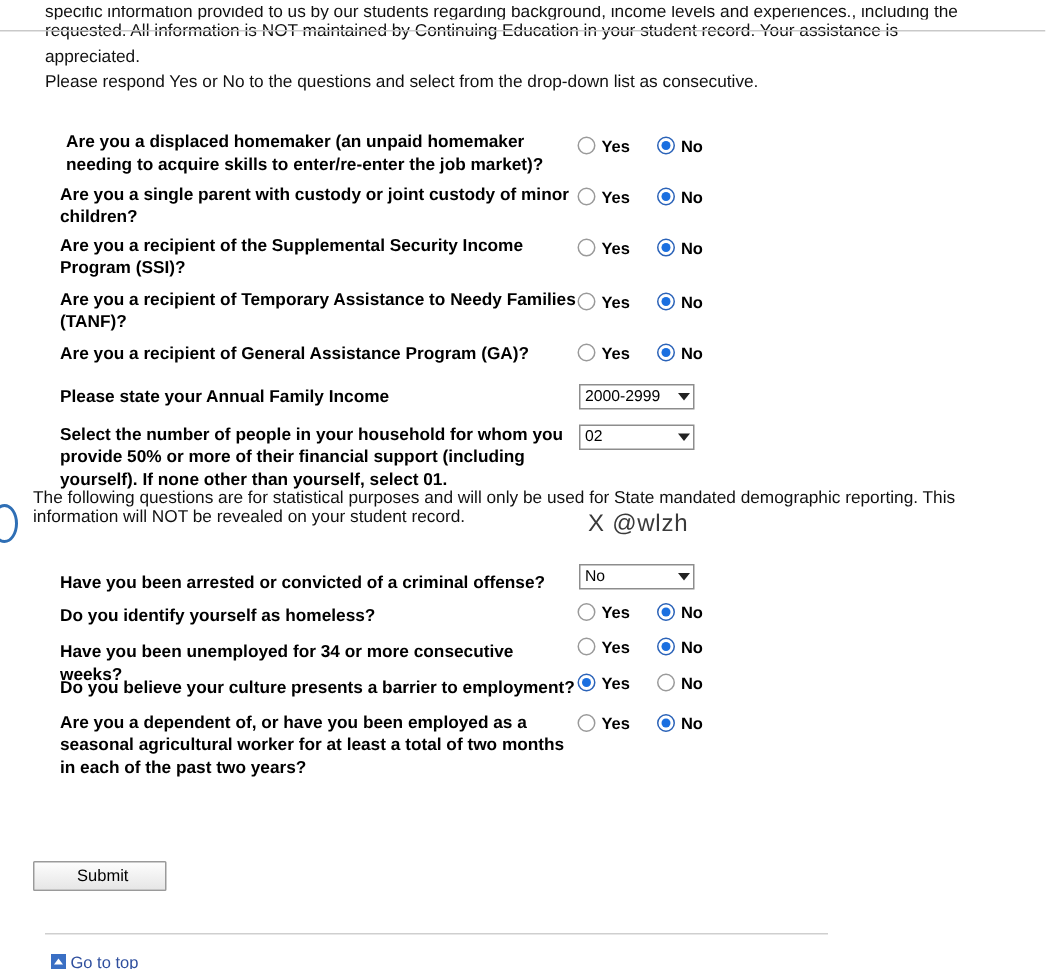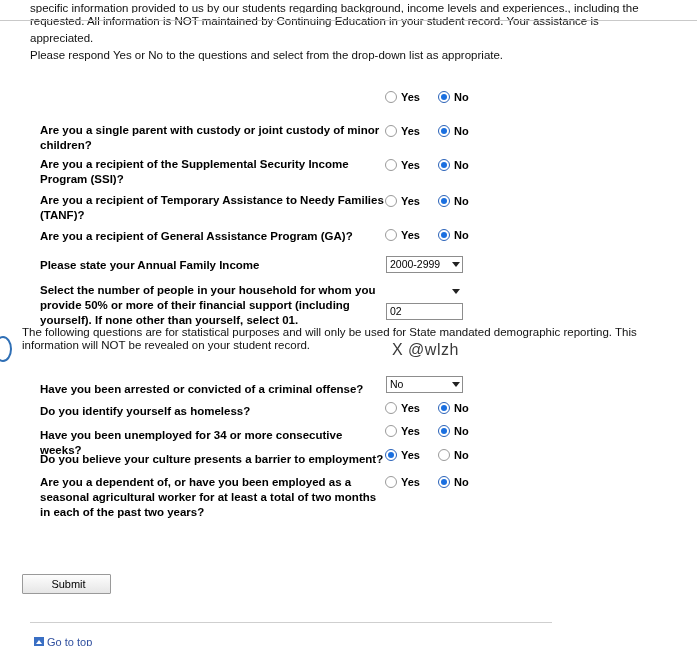--- a/index.html
+++ b/index.html
@@ -234,22 +234,23 @@
 
 <div class="page">
 
   <div class="intro-cut">
     <span class="line1">specific information provided to us by our students regarding background, income levels and experiences., including the information</span>
     <span>requested. All information is NOT maintained by Continuing Education in your student record. Your assistance is appreciated.</span>
   </div>
 
   <div class="top-rule"></div>
 
-  <div class="instruction">Please respond Yes or No to the questions and select from the drop-down list as appropriate.</div>
-
+  <div class="instruction">Please respond Yes or No to the questions and select from the drop-down list as consecutive.</div>
+
+  <div class="q-text q-indent1" style="top:88px;">Are you a displaced homemaker (an unpaid homemaker needing to acquire skills to enter/re-enter the job market)?</div>
   <div class="opt-group" style="top:90px;">
     <span class="radio"></span><span class="radio-label">Yes</span><span class="radio checked"></span><span class="radio-label">No</span>
   </div>
 
   <div class="q-text q-indent2" style="top:123px;">Are you a single parent with custody or joint custody of minor children?</div>
   <div class="opt-group" style="top:124px;">
     <span class="radio"></span><span class="radio-label">Yes</span><span class="radio checked"></span><span class="radio-label">No</span>
   </div>
 
   <div class="q-text q-indent2" style="top:157px;">Are you a recipient of the Supplemental Security Income Program (SSI)?</div>
@@ -270,21 +271,21 @@
   <div class="q-text q-indent2" style="top:258px;">Please state your Annual Family Income</div>
   <div class="select-wrap" style="left:386px; top:256px; width:77px; height:17px;">
     <select class="select-box" style="position:static; width:77px;">
       <option>2000-2999</option>
     </select>
     <span class="select-arrow"></span>
   </div>
 
   <div class="q-text q-indent2" style="top:283px;">Select the number of people in your household for whom you provide 50% or more of their financial support (including yourself). If none other than yourself, select 01.</div>
   <div class="select-wrap" style="left:386px; top:283px; width:77px; height:17px;">
-    <select class="select-box" style="position:static; width:77px;margin-top:20px;">
+    <select class="select-box" style="position:static; width:77px;">
       <option>02</option>
     </select>
     <span class="select-arrow"></span>
   </div>
 
   <div class="sep-para" style="top:326px;">The following questions are for statistical purposes and will only be used for State mandated demographic reporting. This information will NOT be revealed on your student record.</div>
 
   <div class="left-artifact"></div>
   <div class="watermark">X @wlzh</div>
 

